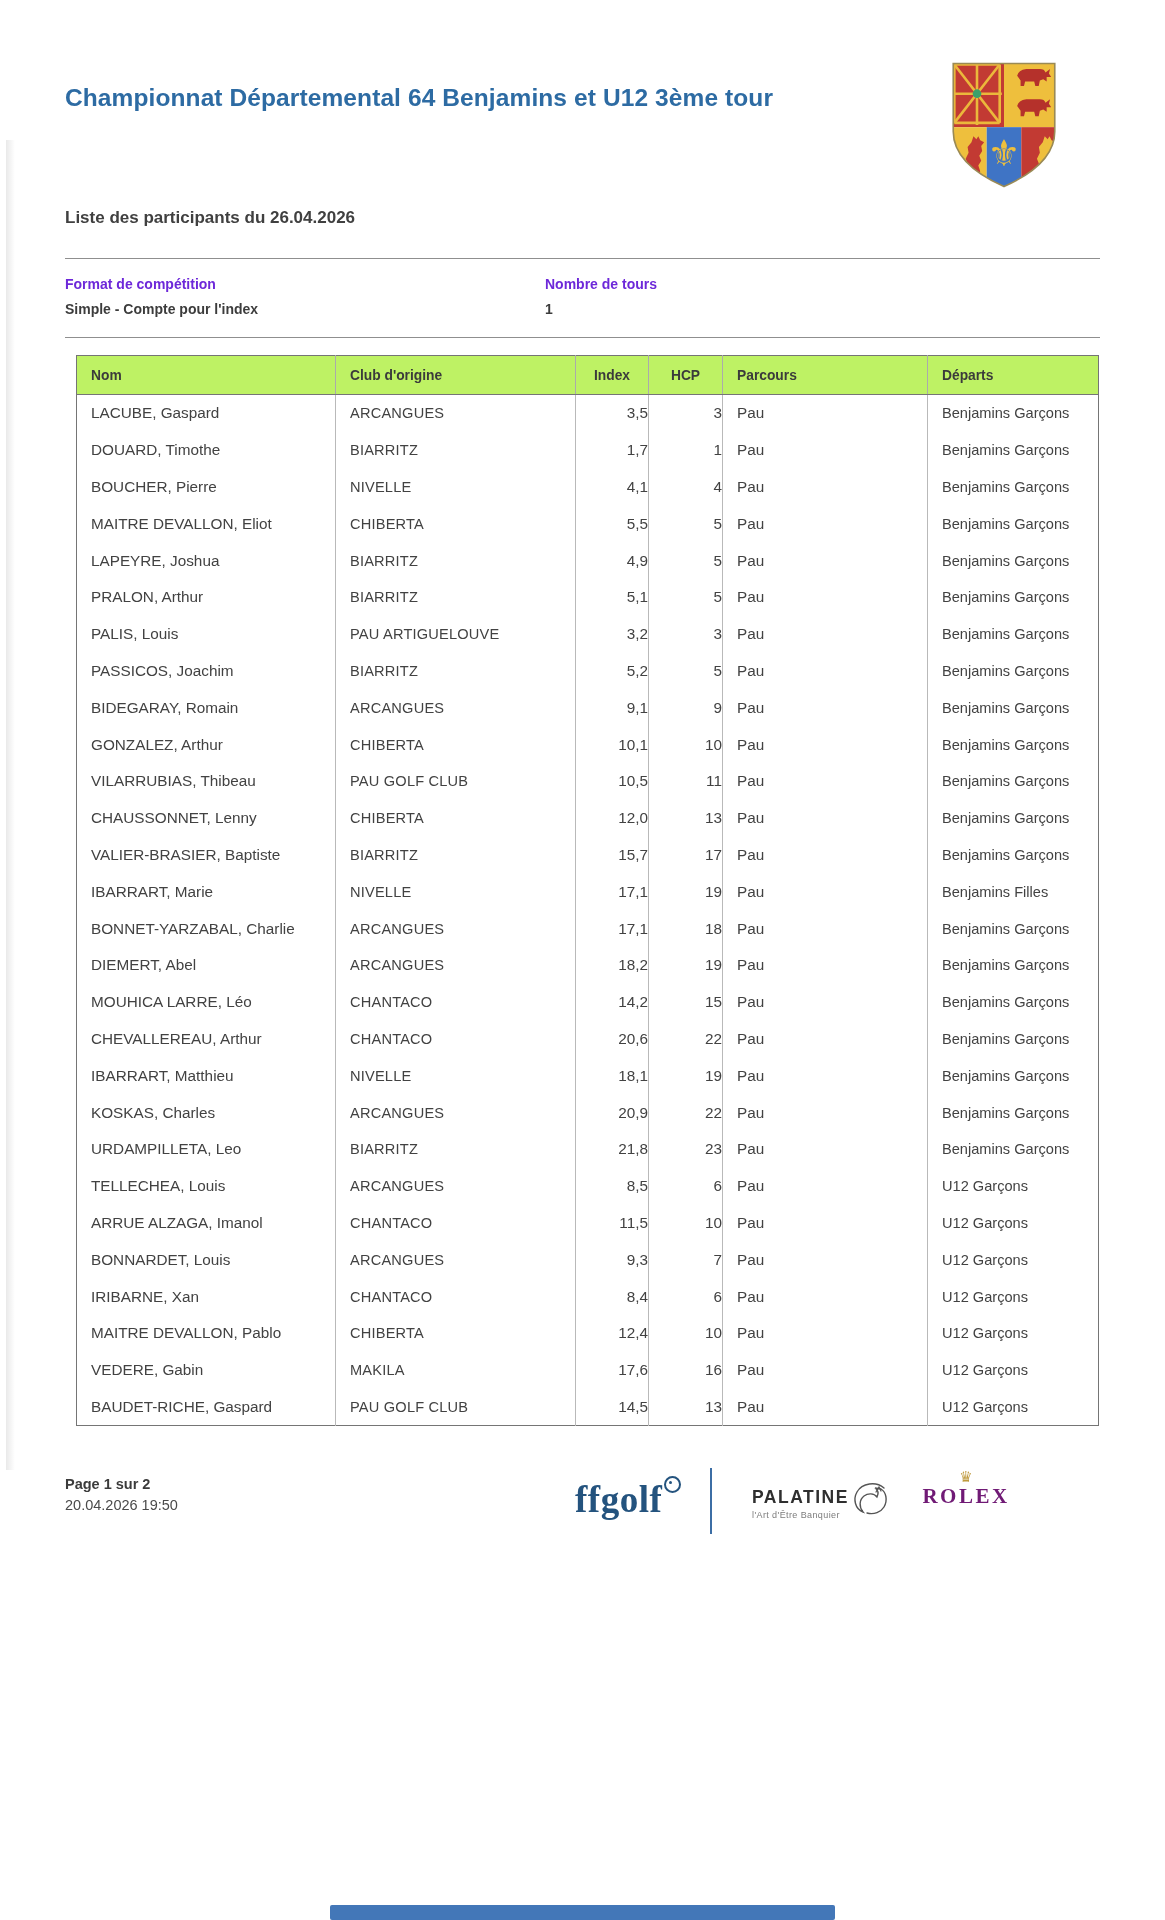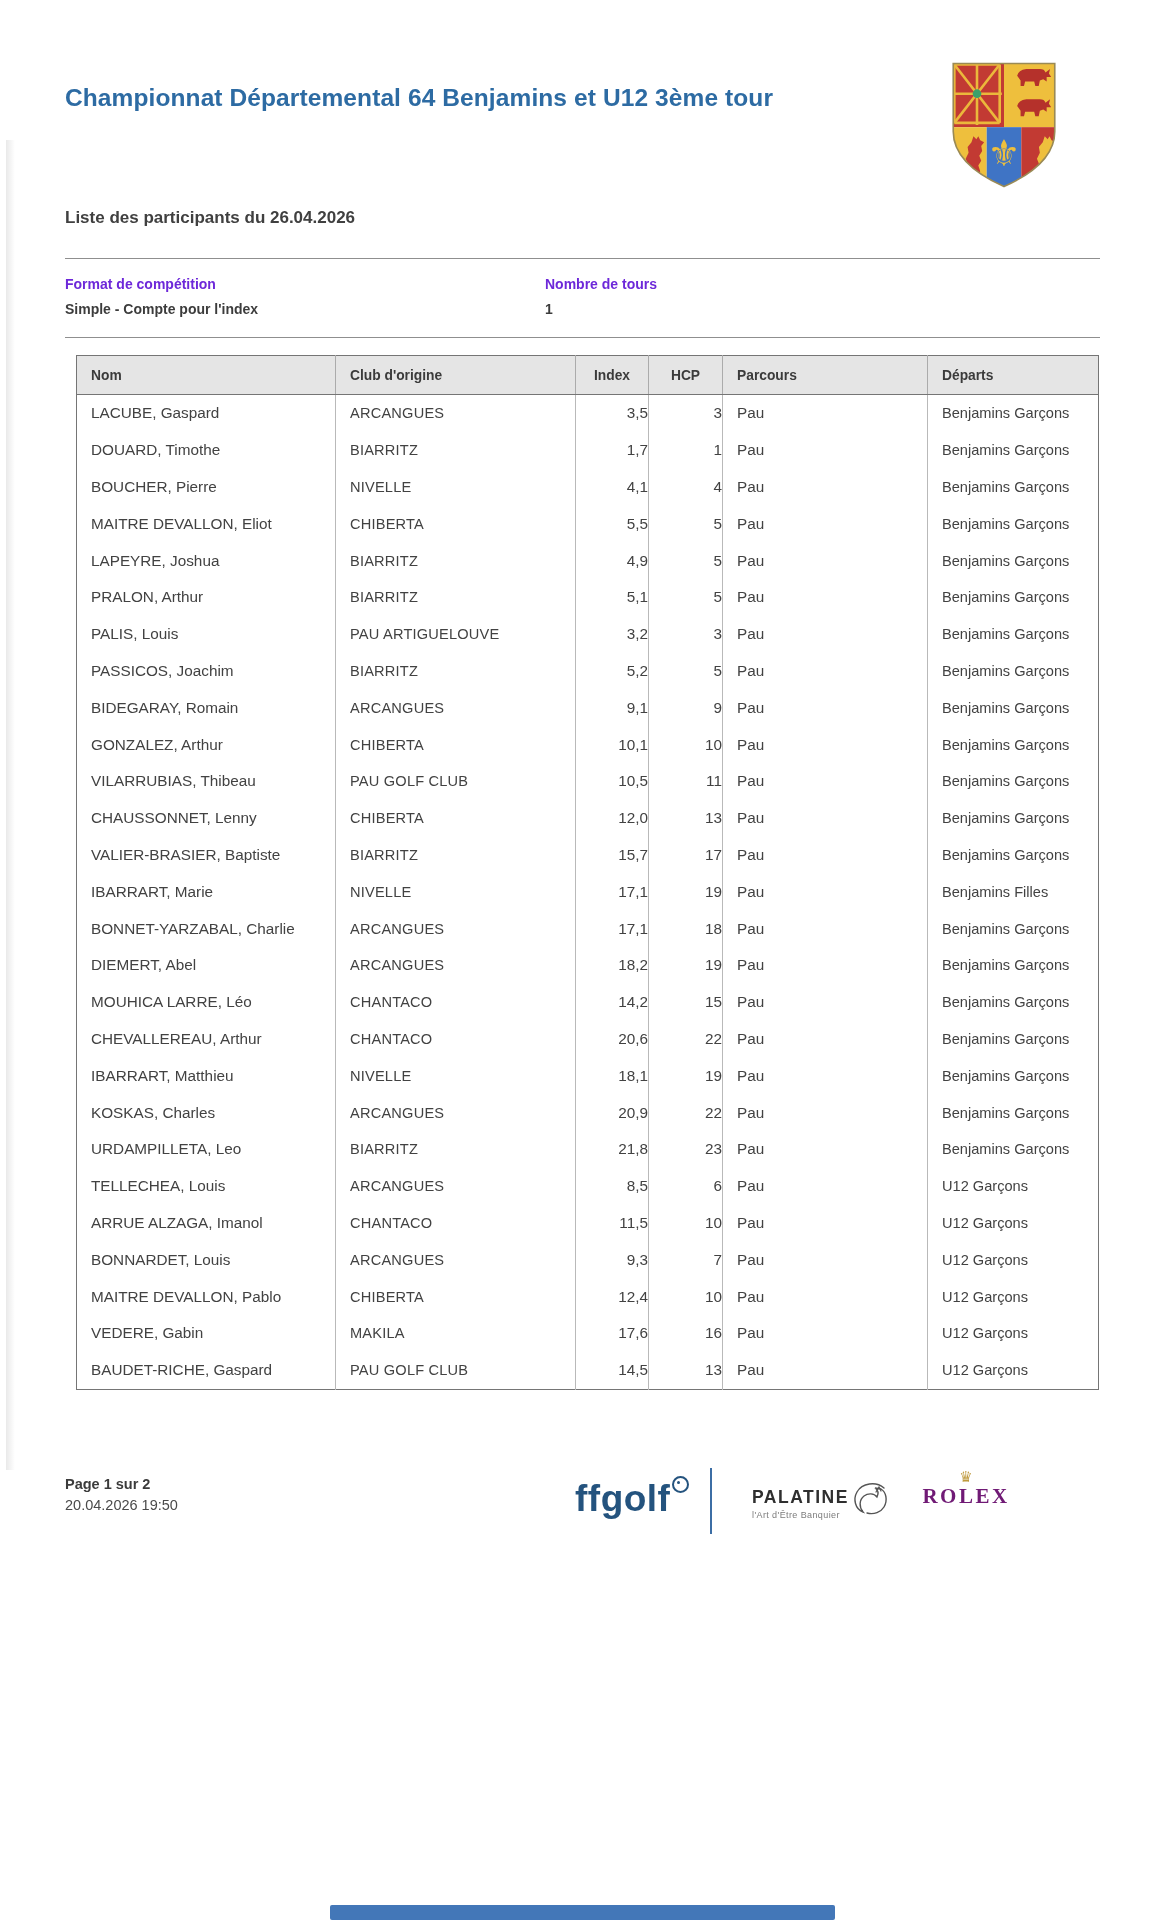--- a/index.html
+++ b/index.html
@@ -62,21 +62,21 @@
   .participants col.c-nom{width:259px;}
   .participants col.c-club{width:240px;}
   .participants col.c-index{width:73px;}
   .participants col.c-hcp{width:74px;}
   .participants col.c-parcours{width:205px;}
   .participants col.c-departs{width:171px;}
   .participants th{
     height:38px;font-size:13.8px;font-weight:bold;color:#3b3b3b;
     text-align:left;padding:0 0 0 14px;
     border-bottom:1.6px solid #757575;border-left:1px solid #ababab;
-    background:#e5e5e5;
+    background:#bef264;
   }
   .participants th:first-child{border-left:none;}
   .participants th.num{text-align:center;padding:0;}
   .participants td{
     height:36.8px;font-size:15.3px;color:#424242;
     padding:0 0 0 14px;border-left:1px solid #b9b9b9;
     white-space:nowrap;overflow:hidden;
   }
   .participants td:first-child{border-left:none;}
   .participants td.club{font-size:14.6px;letter-spacing:0.2px;}
@@ -87,21 +87,21 @@
   .page-label{
     position:absolute;left:65px;top:1476px;
     font-size:14.5px;font-weight:bold;color:#3b3b3b;
   }
   .datetime{
     position:absolute;left:65px;top:1497px;
     font-size:14.5px;color:#4a4a4a;
   }
   .ffgolf{
     position:absolute;left:575px;top:1478px;
-    font-family:Liberation Sans, sans-serif;
+    font-family:Liberation Serif, serif;
     font-weight:bold;font-size:37px;color:#24537e;letter-spacing:0.5px;
   }
   .ffgolf .ball{
     display:inline-block;width:13px;height:13px;border:2px solid #24537e;
     border-radius:50%;vertical-align:top;margin:-2px 0 0 2px;position:relative;
   }
   .ffgolf .ball::after{
     content:"";position:absolute;left:3px;top:3px;width:3px;height:3px;
     border-radius:50%;background:#24537e;
   }
@@ -420,20 +420,28 @@
 
         <tr>
           <td class="nom">BONNARDET, Louis</td>
           <td class="club">ARCANGUES</td>
           <td class="num">9,3</td>
           <td class="num">7</td>
           <td class="parcours">Pau</td>
           <td class="departs">U12 Garçons</td>
         </tr>
 
+        <tr>
+          <td class="nom">IRIBARNE, Xan</td>
+          <td class="club">CHANTACO</td>
+          <td class="num">8,4</td>
+          <td class="num">6</td>
+          <td class="parcours">Pau</td>
+          <td class="departs">U12 Garçons</td>
+        </tr>
 
         <tr>
           <td class="nom">MAITRE DEVALLON, Pablo</td>
           <td class="club">CHIBERTA</td>
           <td class="num">12,4</td>
           <td class="num">10</td>
           <td class="parcours">Pau</td>
           <td class="departs">U12 Garçons</td>
         </tr>
 

